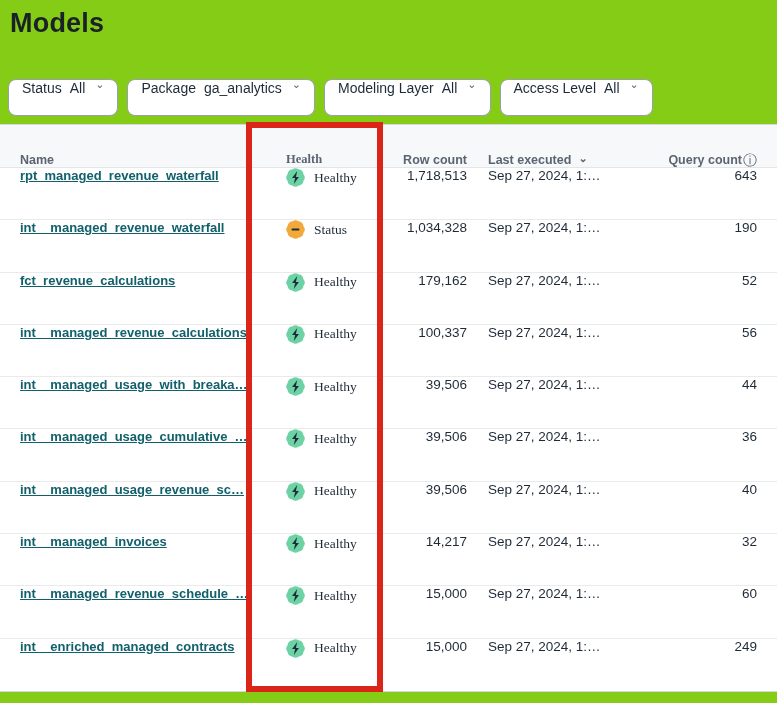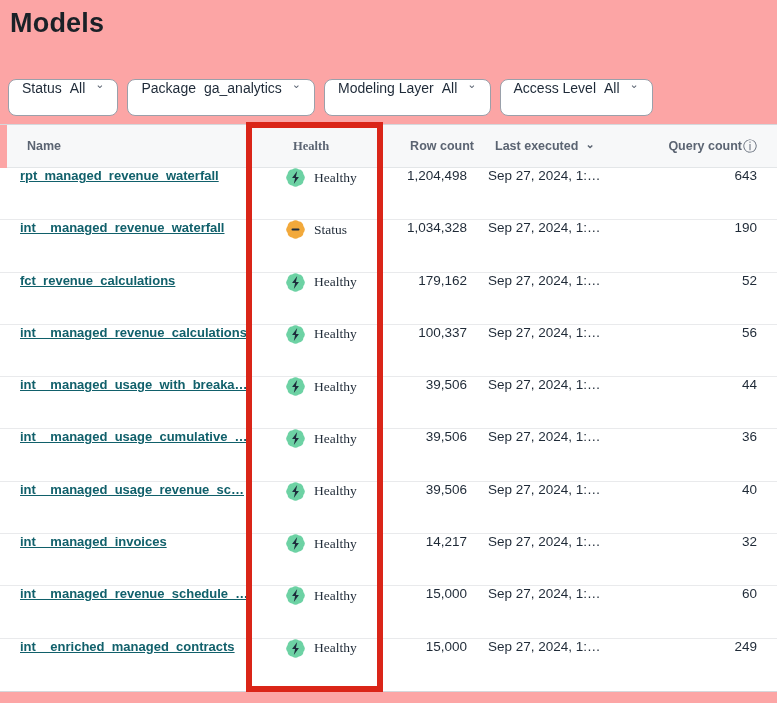--- a/index.html
+++ b/index.html
@@ -3,33 +3,33 @@
 <meta charset="utf-8">
 <style>
   :root{
     --green:#6dd2a4; --amber:#f2a93b; --ink:#1e2d3d; --link:#11606b;
     --red:#da2518; --header-bg:#f7f8f9; --header-text:#5b6472;
     --cell-text:#1f2a37; --row-border:#e9eaec; --edge-border:#d5d8dc;
   }
   *{box-sizing:border-box;margin:0;padding:0;}
   html,body{background:#fff;}
   body{font-family:"Liberation Sans",sans-serif;color:var(--cell-text);}
-  .page{position:relative;width:777px;height:703px;background:#fca5a5;overflow:hidden;}
+  .page{position:relative;width:777px;height:703px;background:#84cc16;overflow:hidden;}
 
   .page-title{font-size:27px;font-weight:600;color:#1a2127;margin:8px 0 0 10px;letter-spacing:.2px;}
 
   .filters{display:flex;gap:9px;margin:40px 0 0 8px;}
   .pill{display:inline-flex;align-items:flex-start;gap:8px;height:37px;padding:0 13px;
         border:1px solid #9aa0aa;border-radius:8px;background:#fff;font-size:14px;
         color:#1e2a38;cursor:pointer;}
   .pill .chev{font-size:11px;color:#5b6472;margin-left:2px;line-height:1;transform:translateY(-1px);}
 
   .table{margin-top:8px;border-top:1px solid var(--edge-border);border-bottom:1px solid var(--edge-border);}
-  .thead{display:flex;align-items:center;height:43px;background:var(--header-bg);
-         border-bottom:1px solid #e3e6e8;font-size:12.5px;font-weight:700;color:var(--header-text);margin-left:7px;}
+  .thead{display:flex;align-items:flex-end;height:43px;background:var(--header-bg);
+         border-bottom:1px solid #e3e6e8;font-size:12.5px;font-weight:700;color:var(--header-text);}
   .row{display:flex;align-items:flex-start;height:52.3px;background:#fff;border-bottom:1px solid var(--row-border);font-size:13.5px;}
   .row:last-child{border-bottom:none;}
 
   .col-name{width:247px;padding-left:20px;white-space:nowrap;overflow:hidden;}
   .col-health{width:134px;padding-left:39px;display:flex;align-items:center;gap:9px;font-family:Liberation Serif, serif;}
   .col-rowcount{width:86px;text-align:right;}
   .col-lastexec{width:170px;padding-left:21px;white-space:nowrap;overflow:hidden;display:flex;align-items:center;gap:7px;}
   .col-querycount{flex:1;text-align:right;padding-right:20px;display:flex;justify-content:flex-end;align-items:center;gap:1px;}
 
   .model-link{color:var(--link);font-weight:600;font-size:13px;text-decoration:underline;cursor:pointer;}
@@ -111,21 +111,21 @@
             <circle cx="10" cy="4.8" r="4.6"></circle>
                   <circle cx="13.7" cy="6.3" r="4.6"></circle>
             <circle cx="10" cy="10" r="6.6"></circle>
           </g>
           <path class="bolt" d="M11.8 3.2 L6.4 10.5 h3.2 L8.2 16.8 L13.6 9.5 h-3.2 L11.8 3.2 Z"></path>
           <rect class="minus" x="5.8" y="8.9" width="8.4" height="2.2" rx="1.1"></rect>
         </svg>
       </span>
       <span>Healthy</span>
     </div>
-    <div class="col-rowcount">1,204,498</div>
+    <div class="col-rowcount">1,718,513</div>
     <div class="col-lastexec">Sep 27, 2024, 1:…</div>
     <div class="col-querycount">643</div>
   </div>
 
   <div class="row">
     <div class="col-name">
       <a class="model-link">int__managed_revenue_waterfall</a>
     </div>
     <div class="col-health">
       <span class="badge caution">

